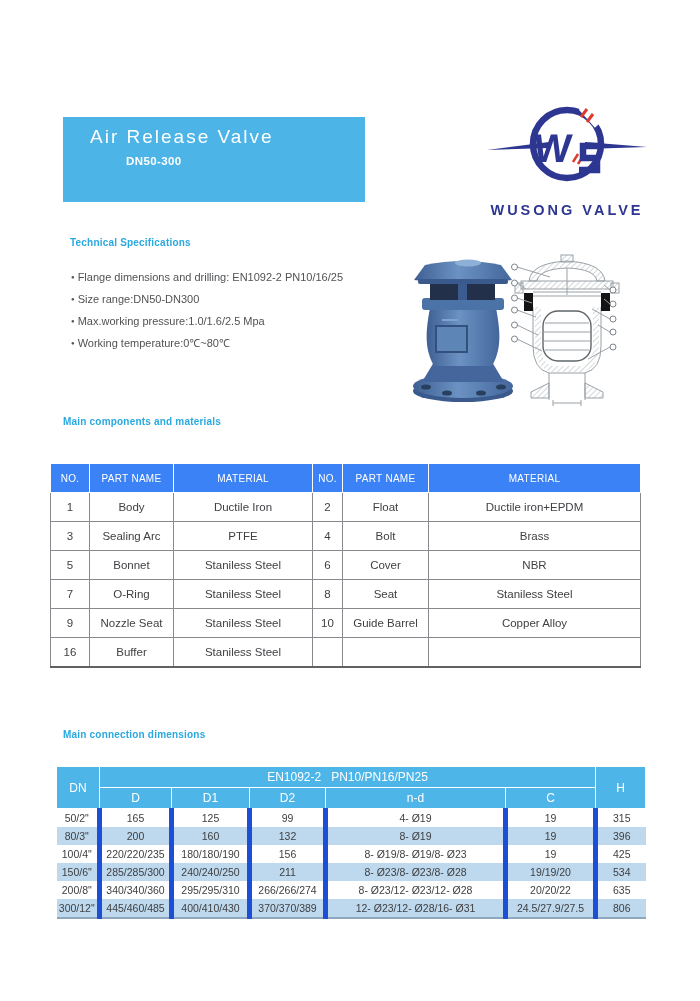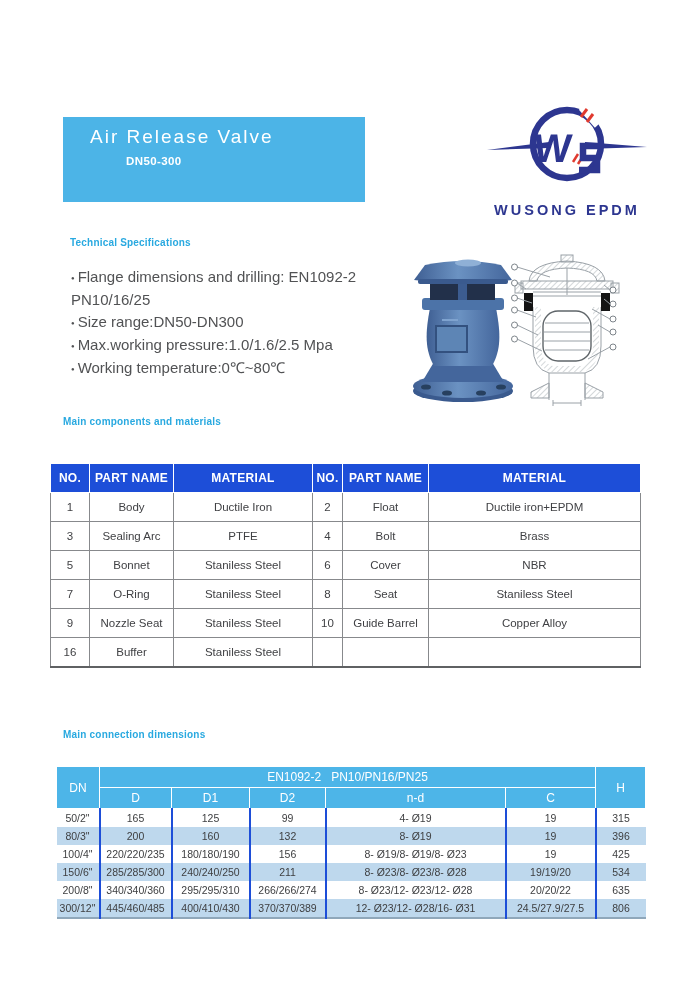--- a/index.html
+++ b/index.html
@@ -15,42 +15,42 @@
 
   
   .logo{position:absolute;left:487px;top:98px;width:160px;text-align:center;}
   .logo-name{margin-top:4px;color:#2d3690;font-weight:700;font-size:14.5px;letter-spacing:3px;white-space:nowrap;}
 
   
   .sec-h{position:absolute;color:#29a9e0;font-size:10px;font-weight:600;letter-spacing:.2px;}
 
   
   .spec-list{position:absolute;left:71px;top:266px;width:330px;list-style:none;margin:0;padding:0;}
-  .spec-list li{font-size:15px;line-height:22px;color:#515254;}
+  .spec-list li{font-size:11px;line-height:22px;color:#515254;}
   .spec-list li::before{content:"●";font-size:6px;vertical-align:2px;margin-right:3px;color:#515254;}
 
   
   .valve-photo{position:absolute;left:406px;top:254px;}
   .valve-drawing{position:absolute;left:508px;top:251px;}
 
   
   table{border-collapse:collapse;}
   .comp-table{position:absolute;left:50px;top:463px;width:590px;table-layout:fixed;
               font-size:11.5px;color:#404144;}
-  .comp-table th{background:#1d4ed8;color:#fff;font-weight:700;font-size:12px;height:26px;
+  .comp-table th{background:#3b82f6;color:#fff;font-weight:400;font-size:10px;height:26px;
                  border:1.5px solid #fff;letter-spacing:.3px;}
   .comp-table td{border:1px solid #87898c;height:26px;text-align:center;background:#fff;}
   .comp-table{border:1px solid #87898c;border-bottom:2px solid #5f6163;}
 
   
   .dim-table{position:absolute;left:56px;top:766px;width:589px;table-layout:fixed;
              font-size:10.5px;color:#3f4042;border-bottom:2px solid #8fa7ba;}
   .dim-table th{background:#4db5e8;color:#fff;font-weight:400;font-size:12px;height:18px;
                 border:1px solid #fff;white-space:pre;}
-  .dim-table td{height:16px;text-align:center;border-left:2px solid #1d4ed8;border-right:1px solid #8d8f92;}
+  .dim-table td{height:16px;text-align:center;border-left:5px solid #1d4ed8;border-right:1px solid #8d8f92;}
   .dim-table tr.alt td{background:#bed8ed;}
   .dim-table td:first-child{border-left:none;}
   .dim-table td:last-child{border-right:none;}
 </style>
 </head>
 <body>
 
 <div id="page">
 
   <div class="band">
@@ -72,21 +72,21 @@
       <line x1="100" y1="11" x2="94" y2="19" stroke="#e03a2f" stroke-width="3"></line>
       <line x1="106" y1="16" x2="100" y2="24" stroke="#e03a2f" stroke-width="3"></line>
 
       <text x="52" y="64" font-family="Liberation Sans, sans-serif" font-size="40" font-weight="bold" fill="#2d3690" transform="skewX(-6)">W</text>
 
       <line x1="86" y1="64" x2="91" y2="56" stroke="#e03a2f" stroke-width="2.5"></line>
       <line x1="91" y1="66" x2="96" y2="58" stroke="#e03a2f" stroke-width="2.5"></line>
 
       <path d="M 114,48 H 96 V 60 H 110 V 72 H 92" fill="none" stroke="#2d3690" stroke-width="6.5"></path>
     </svg>
-    <div class="logo-name">WUSONG EPDM</div>
+    <div class="logo-name">WUSONG VALVE</div>
   </div>
 
   <div class="sec-h" style="left:70px;top:237px;">Technical Specifications</div>
   <ul class="spec-list" id="spec-list">
       <li>Flange dimensions and drilling: EN1092-2 PN10/16/25</li>
       <li>Size range:DN50-DN300</li>
       <li>Max.working pressure:1.0/1.6/2.5 Mpa</li>
       <li>Working temperature:0℃~80℃</li>
     </ul>
 

